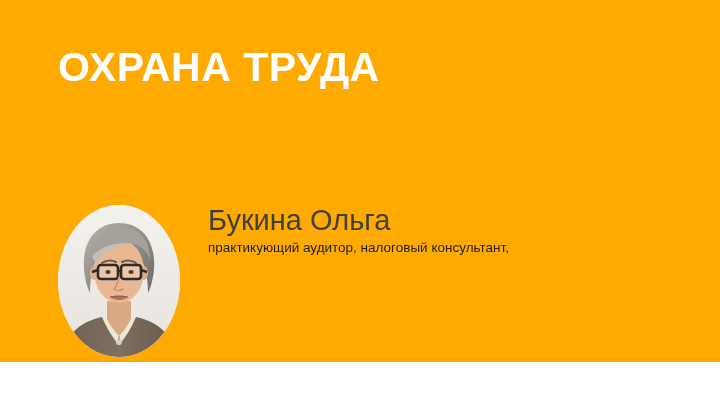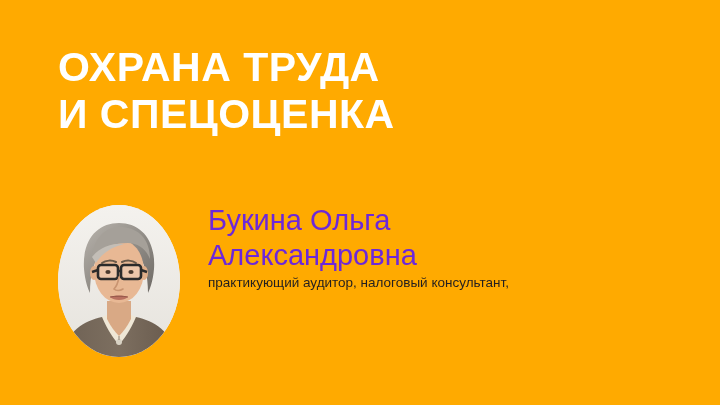--- a/index.html
+++ b/index.html
@@ -9,21 +9,21 @@
   body {
     width: 720px;
     height: 405px;
     overflow: hidden;
     font-family: "Liberation Sans", sans-serif;
   }
 
   .slide {
     position: relative;
     width: 720px;
-    height: 405px;
+    height: 362px;
     background: #FFAA00;
     overflow: hidden;
   }
 
   
   .title-block {
     position: absolute;
     left: 58px;
     top: 44px;
     width: 600px;
@@ -68,21 +68,21 @@
     left: 150px;
     top: -2px;
     width: 490px;
   }
 
   .speaker-name {
     font-family: "Liberation Sans", sans-serif;
     font-weight: normal;
     font-size: 29px;
     line-height: 35px;
-    color: #6d28d9;
+    color: #404040;
     white-space: nowrap;
   }
 
   .speaker-credentials {
   }
   .cred-line {
     font-family: "Liberation Sans", sans-serif;
     font-weight: normal;
     font-size: 13.5px;
     line-height: 19.5px;
@@ -90,21 +90,20 @@
     white-space: nowrap;
   }
 </style>
 </head>
 <body>
 
 <div class="slide">
 
   <div class="title-block">
     <div class="title-line">ОХРАНА ТРУДА</div>
-    <div class="title-line">И СПЕЦОЦЕНКА</div>
   </div>
 
   <div class="speaker">
 
     <div class="portrait">
       <svg viewBox="0 0 122 152" preserveAspectRatio="xMidYMid slice">
         <defs>
           <linearGradient id="bgGrad" x1="0" y1="0" x2="0" y2="1">
             <stop offset="0%" stop-color="#F4F2EE"></stop>
             <stop offset="100%" stop-color="#E6E3DD"></stop>
@@ -156,21 +155,20 @@
 
         <path d="M61 72 C60 78 58 82 56 84 C58 86 62 86 65 84" stroke="#C99471" stroke-width="1.6" fill="none" stroke-linecap="round"></path>
 
         <path d="M52 92 C56 90 66 90 70 92 C66 96 56 96 52 92 Z" fill="#B9705F"></path>
         <path d="M52 92 C57 91 65 91 70 92" stroke="#96584A" stroke-width="1" fill="none"></path>
       </svg>
     </div>
 
     <div class="speaker-text">
       <div class="speaker-name">Букина Ольга</div>
-      <div class="speaker-name">Александровна</div>
 
       <div class="speaker-credentials">
         <div class="cred-line">практикующий аудитор, налоговый консультант,</div>
       </div>
     </div>
 
   </div>
 </div>
 
 </body></html>

